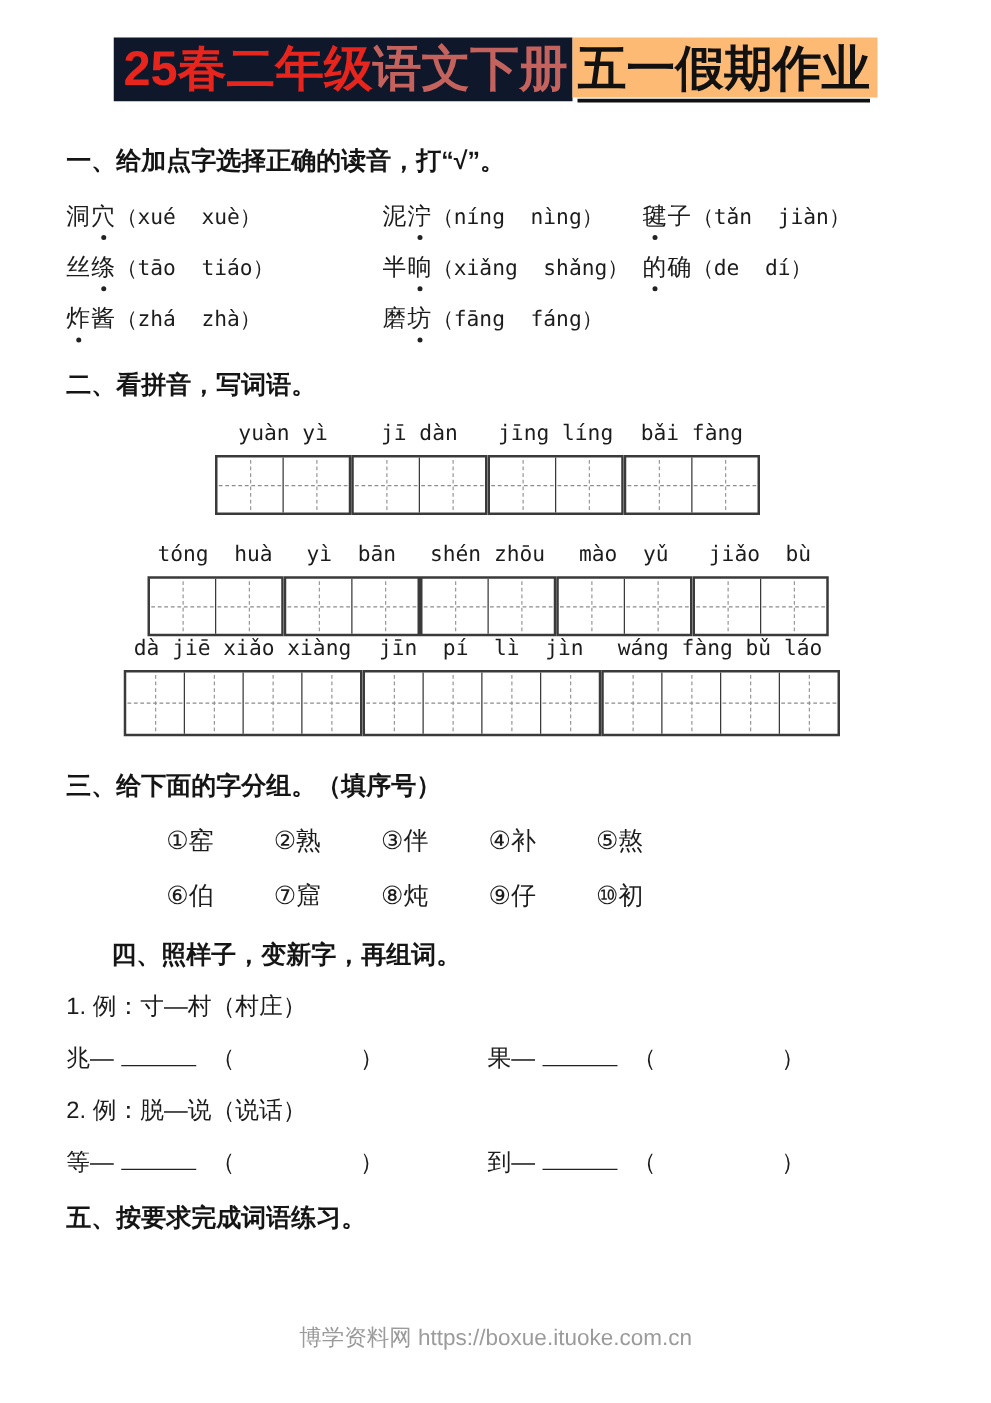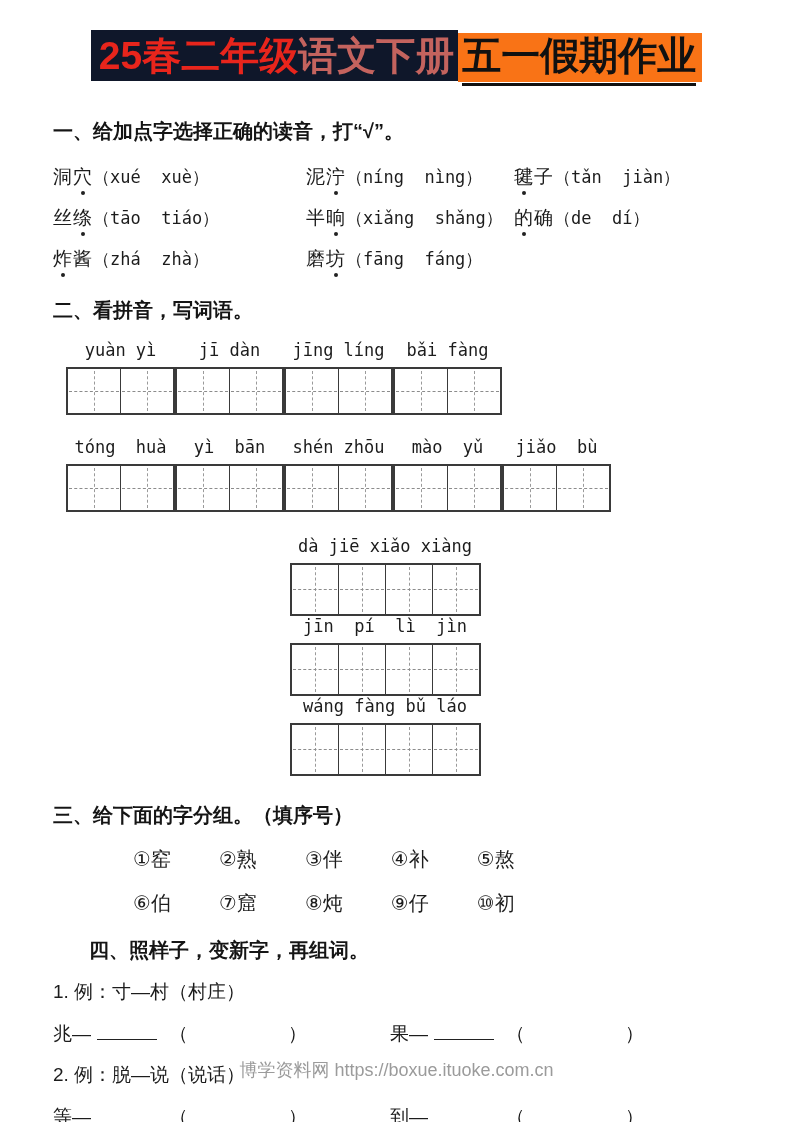--- a/index.html
+++ b/index.html
@@ -8,21 +8,21 @@
     font-family:"Liberation Sans","DejaVu Sans",sans-serif;color:#1c1c1c;
     overflow:hidden;
   }
   .page{padding:0 53px;}
 
   
   .title-wrap{margin-top:30px;text-align:center;font-weight:bold;font-size:39px;line-height:1.35;}
   .title-left{background:#0f172a;padding:4px 4px 4px 8px;}
   .t-red{color:#e8251c;}
   .t-dull{color:#c4635e;}
-  .title-hl{background:#f97316;color:#111;padding:4px 6px 1px 4px;font-family:Liberation Mono, monospace;}
+  .title-hl{background:#fdba74;color:#111;padding:4px 6px 1px 4px;}
   .title-hl .hl-inner{border-bottom:3px solid #111;padding-bottom:2px;}
 
   
   .sec-head{font-size:20px;font-weight:bold;color:#151515;}
   #s1-head{margin-top:32px;}
   #s2-head{margin-top:24px;}
   #s3-head{margin-top:26px;}
   #s4-head{margin-top:20px;margin-left:36px;}
   #s5-head{margin-top:18px;}
 
@@ -33,24 +33,24 @@
   }
   .s1-item .word{letter-spacing:1px;}
   .dotchar{position:relative;display:inline-block;}
   .dotchar::after{
     content:"";position:absolute;left:50%;bottom:-5px;width:4px;height:4px;
     border-radius:50%;background:#222;transform:translateX(-50%);
   }
   .pin{font-family:"DejaVu Sans Mono","Liberation Mono",monospace;font-size:17px;white-space:pre;}
 
   
-  .s2-row{display:flex;justify-content:flex-start;}
+  .s2-row{display:flex;justify-content:center;}
   .row-a{margin-top:16px;margin-left:13px;width:648px;}
   .row-b{margin-top:22px;margin-left:13px;width:648px;}
-  .row-c{margin-top:24px;margin-left:17px;width:630px;flex-direction:column;}
+  .row-c{margin-left:17px;width:630px;}
   .s2-item{display:flex;flex-direction:column;align-items:center;gap:7px;}
   .gridbox{display:flex;border:2px solid #3a3a3a;background:#fff;}
   .cell{position:relative;border-right:1px solid #3a3a3a;}
   .cell:last-child{border-right:none;}
   .g2 .cell{width:52px;height:44px;}
   .g4 .cell{width:46px;height:49px;}
   .vd{position:absolute;left:50%;top:2px;bottom:2px;border-left:1px dashed #9a9a9a;}
   .hd{position:absolute;top:50%;left:1px;right:1px;border-top:1px dashed #8c8c8c;}
 
   

